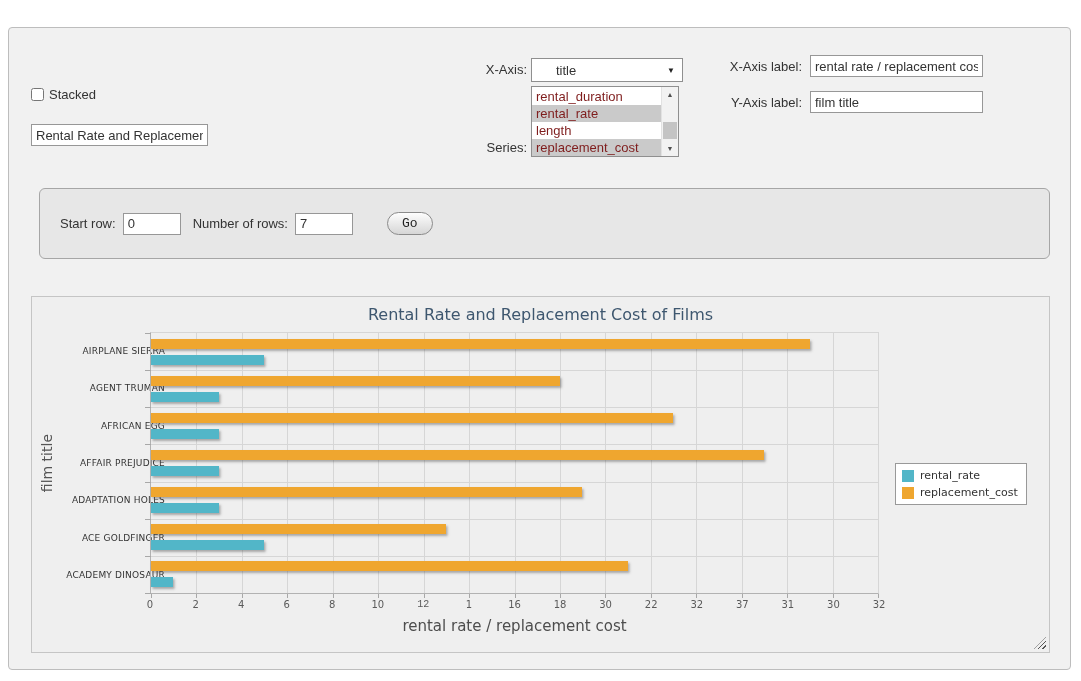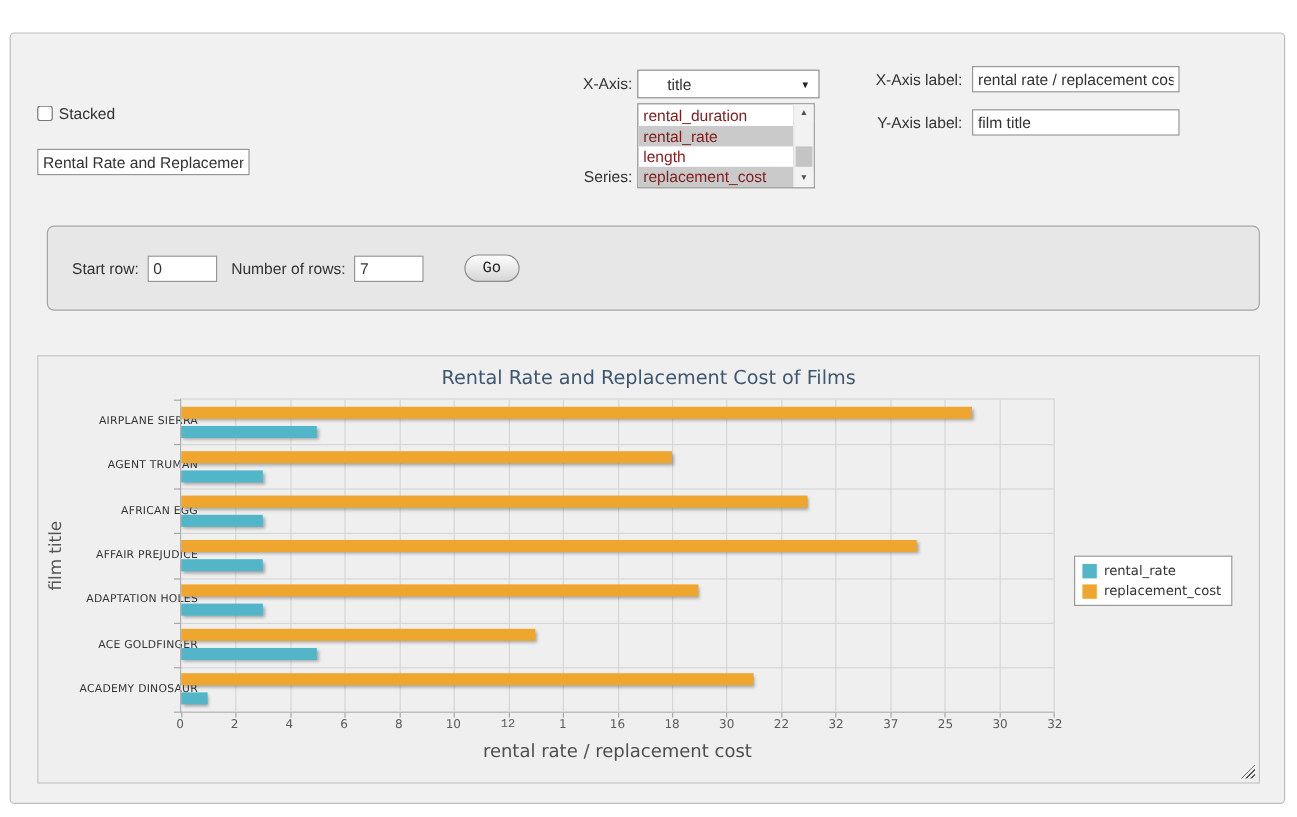--- a/index.html
+++ b/index.html
@@ -234,21 +234,21 @@
         <div class="x-tick-label" style="left: 25%;">8</div>
         <div class="x-tick-label" style="left: 31.25%;">10</div>
         <div class="x-tick-label" style="left: 37.5%; font-family: Liberation Mono, monospace;">12</div>
         <div class="x-tick-label" style="left: 43.75%;">1</div>
         <div class="x-tick-label" style="left: 50%;">16</div>
         <div class="x-tick-label" style="left: 56.25%;">18</div>
         <div class="x-tick-label" style="left: 62.5%;">30</div>
         <div class="x-tick-label" style="left: 68.75%;">22</div>
         <div class="x-tick-label" style="left: 75%;">32</div>
         <div class="x-tick-label" style="left: 81.25%;">37</div>
-        <div class="x-tick-label" style="left: 87.5%;">25</div>
+        <div class="x-tick-label" style="left: 87.5%;">31</div>
         <div class="x-tick-label" style="left: 93.75%;">30</div>
         <div class="x-tick-label" style="left: 100%;">32</div>
       </div>
     <div class="x-axis-title">rental rate / replacement cost</div>
     <div class="legend">
         <div class="legend-row">
           <span class="swatch" style="background: rgb(82, 182, 200);"></span>
           <span>rental_rate</span>
         </div>
         <div class="legend-row">

